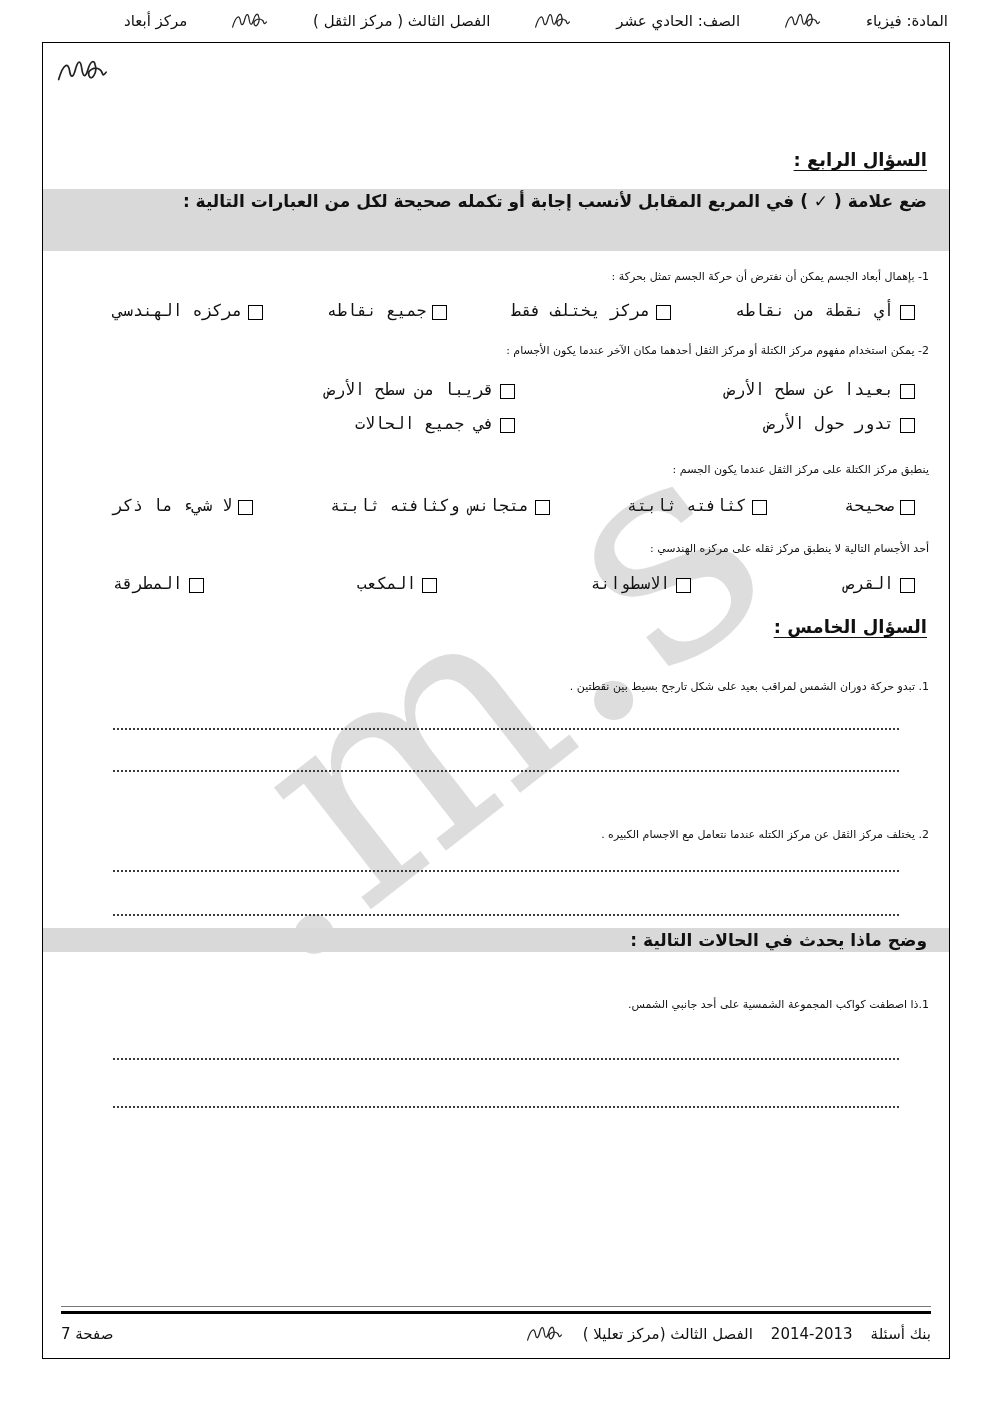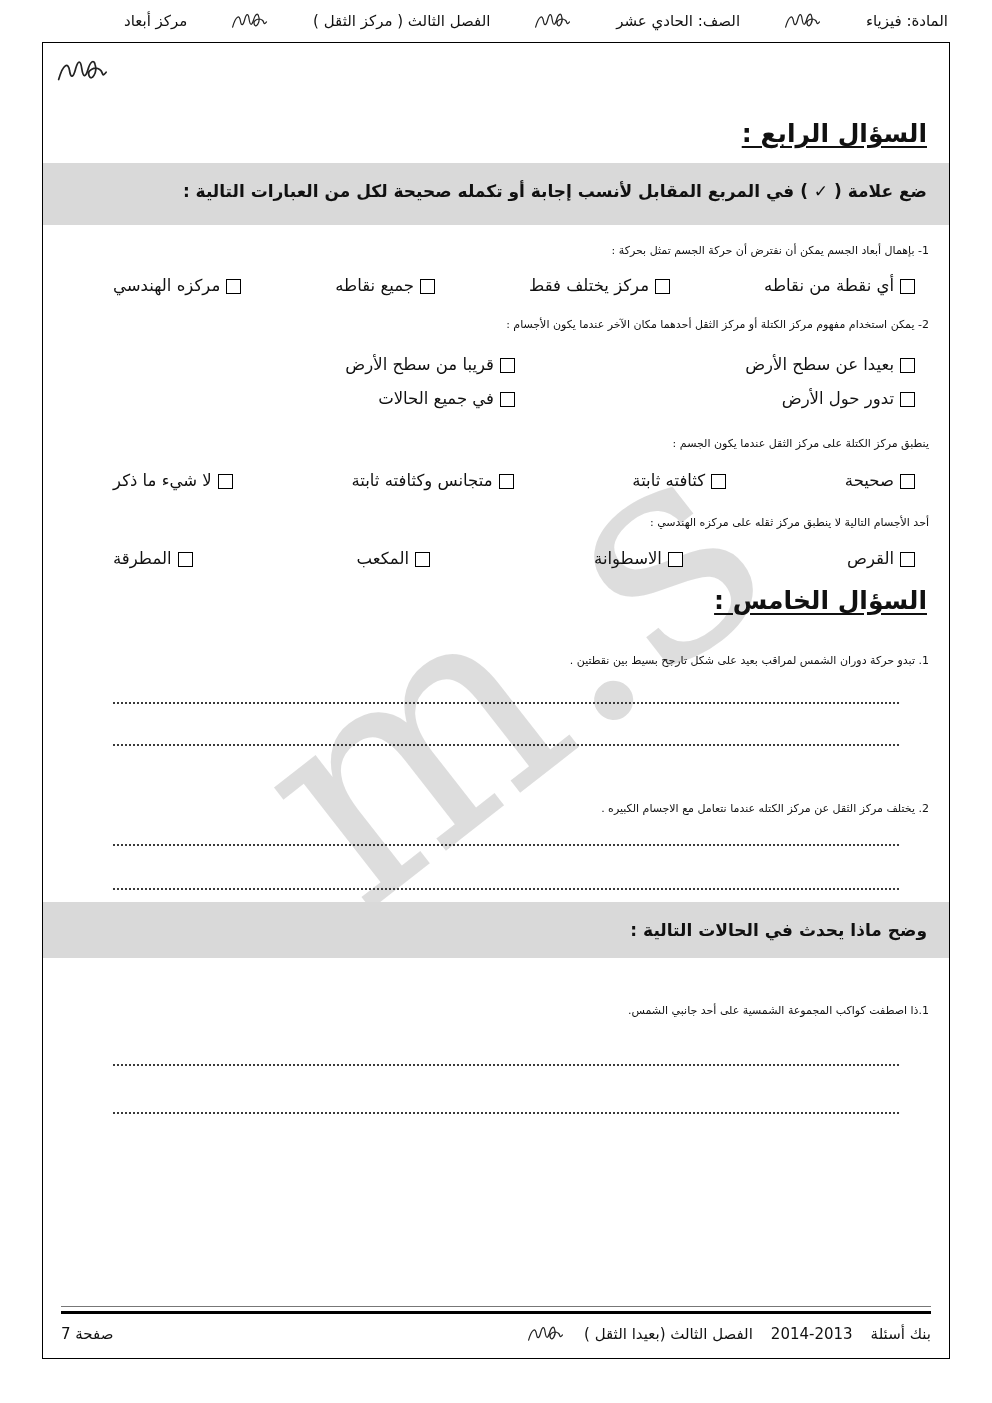--- a/index.html
+++ b/index.html
@@ -27,29 +27,29 @@
   .squiggle{width:40px;height:24px;flex:none;}
 
   
   .frame{
     position:absolute;top:42px;left:42px;right:42px;bottom:44px;
     border:1.5px solid #000;padding:0 20px;z-index:1;background:transparent;
   }
   .corner-squiggle{position:absolute;left:12px;top:10px;width:56px;height:36px;}
 
   .q-title{
-    display:inline-block;font-size:25px;font-weight:bold;
+    display:inline-block;font-size:18px;font-weight:bold;
     text-decoration:underline;text-underline-offset:4px;
-    margin:78px 2px 0 0;line-height:26px;
+    margin:104px 2px 0 0;line-height:26px;
   }
   .q-title.t2{margin-top:18px;}
   .q-title.t3{margin-top:26px;}
 
   .gray-bar{
-    background:#d9d9d9;margin:16px -20px 0 -20px;padding:16px 22px;
+    background:#d9d9d9;margin:16px -20px 0 -20px;padding:0 22px;
     font-weight:bold;font-size:17px;line-height:24px;
   }
   .bar-tall{min-height:62px;box-sizing:border-box;}
   .gray-bar.m12{margin-top:12px;}
   .gray-bar.m8{margin-top:12px;}
 
   .item{font-size:11px;line-height:26px;margin:13px 0 0 0;}
   .item.m15{margin-top:15px;}
   .item.m21{margin-top:21px;}
   .item.m18{margin-top:18px;}
@@ -59,21 +59,21 @@
 
   .opts{
     display:flex;justify-content:space-between;align-items:center;
     margin-top:11px;padding:0 14px 0 50px;font-size:16.5px;line-height:22px;
   }
   .opts.grid2{justify-content:flex-start;padding:0 14px 0 0;}
   .grid2 .opt:first-child{width:400px;}
   .opts.m16{margin-top:16px;}
   .opts.m12{margin-top:12px;}
   .opts.m13{margin-top:13px;}
-  .opt{display:flex;align-items:center;gap:6px;white-space:nowrap;}
+  .opt{display:flex;align-items:center;gap:6px;white-space:nowrap;font-family:Liberation Mono, monospace;}
   .cb{
     width:13px;height:13px;border:1.9px solid #000;background:#fff;
     display:inline-block;flex:none;cursor:pointer;
   }
 
   .dots{height:0;border-bottom:2.4px dotted #3a3a3a;margin:0 30px 0 50px;}
   .dots.m28{margin-top:28px;}
   .dots.m40{margin-top:40px;}
   .dots.m22{margin-top:22px;}
   .dots.m42{margin-top:42px;}
@@ -225,21 +225,21 @@
 
     <p class="item m40">1.ذا اصطفت كواكب المجموعة الشمسية على أحد جانبي الشمس.</p>
     <div class="dots m40"></div>
     <div class="dots m46"></div>
 
     <div class="footer">
       <div class="footer-rule"></div>
       <div class="footer-row">
         <span>بنك أسئلة</span>
         <span class="ltr" dir="ltr">2014-2013</span>
-        <span>الفصل الثالث (بعيدا الثقل )</span>
+        <span>الفصل الثالث (مركز تعليلا )</span>
         <svg class="squiggle" viewBox="0 0 46 26">
             <use href="#squig"></use>
           </svg>
         <span class="footer-spacer"></span>
         <span>صفحة 7</span>
       </div>
     </div>
 
   </div>
 </div>

